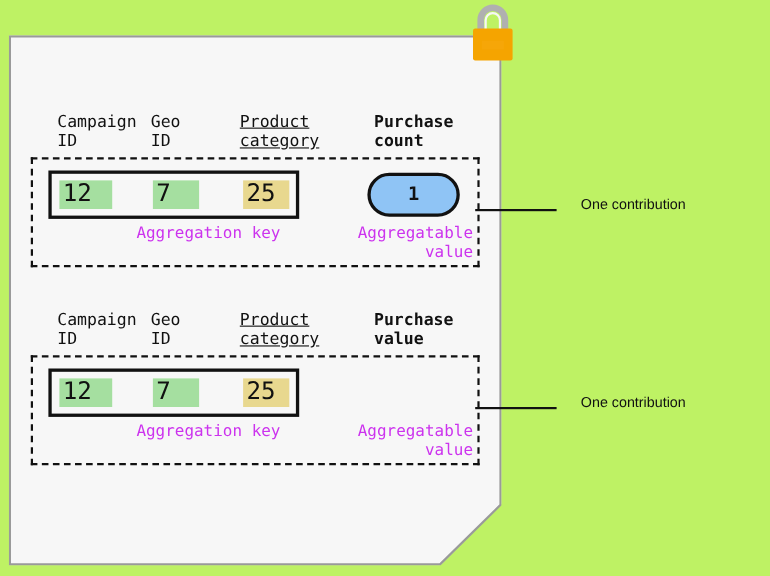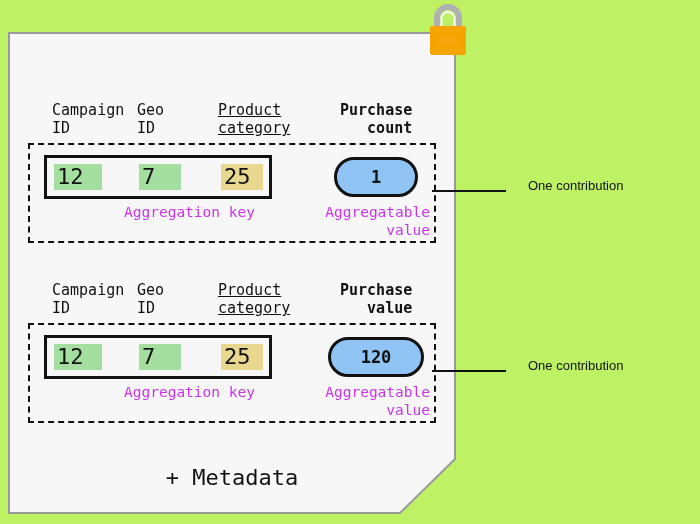--- a/index.html
+++ b/index.html
@@ -62,21 +62,21 @@
   
   .col-head {
     position: absolute;
     font-size: 15px;
     line-height: 18px;
     color: #111111;
     white-space: pre;
     letter-spacing: 0px;
   }
   .col-head.underlined span.u { text-decoration: underline; }
-  .col-head.bold { font-weight: bold; text-align: right; }
+  .col-head.bold { font-weight: bold; }
 
   
   .key-box {
     position: absolute;
     border: 3px solid #111111;
     background: #f7f7f7;
     box-sizing: border-box;
   }
 
   .cell {
@@ -194,22 +194,20 @@
 
   <div class="contribution" id="contribution-2"></div>
 
   <div class="key-box" style="left:44px; top:335px; width:228px; height:44px;"></div>
   <div class="cell green" style="left:54px; top:344px; width:48px; height:26px;"><span class="val">12</span></div>
   <div class="cell green" style="left:139px; top:344px; width:42px; height:26px;"><span class="val">7</span></div>
   <div class="cell tan" style="left:221px; top:344px; width:42px; height:26px;"><span class="val">25</span></div>
 
   <div class="purple" style="left:124px; top:383px;">Aggregation key</div>
 
-  <div class="pill" style="left:328px; top:337px; width:96px; height:40px;">120</div>
   <div class="purple right" style="left:298px; top:383px; width:132px;">Aggregatable
 value</div>
 
   <div class="leader" style="left:432px; top:370px; width:74px;"></div>
   <div class="callout" style="left:512px; top:358px;">One contribution</div>
 
-  <div class="metadata" style="left:8px; top:465px; width:448px;">+ Metadata</div>
 
 </div>
 
 </body></html>

